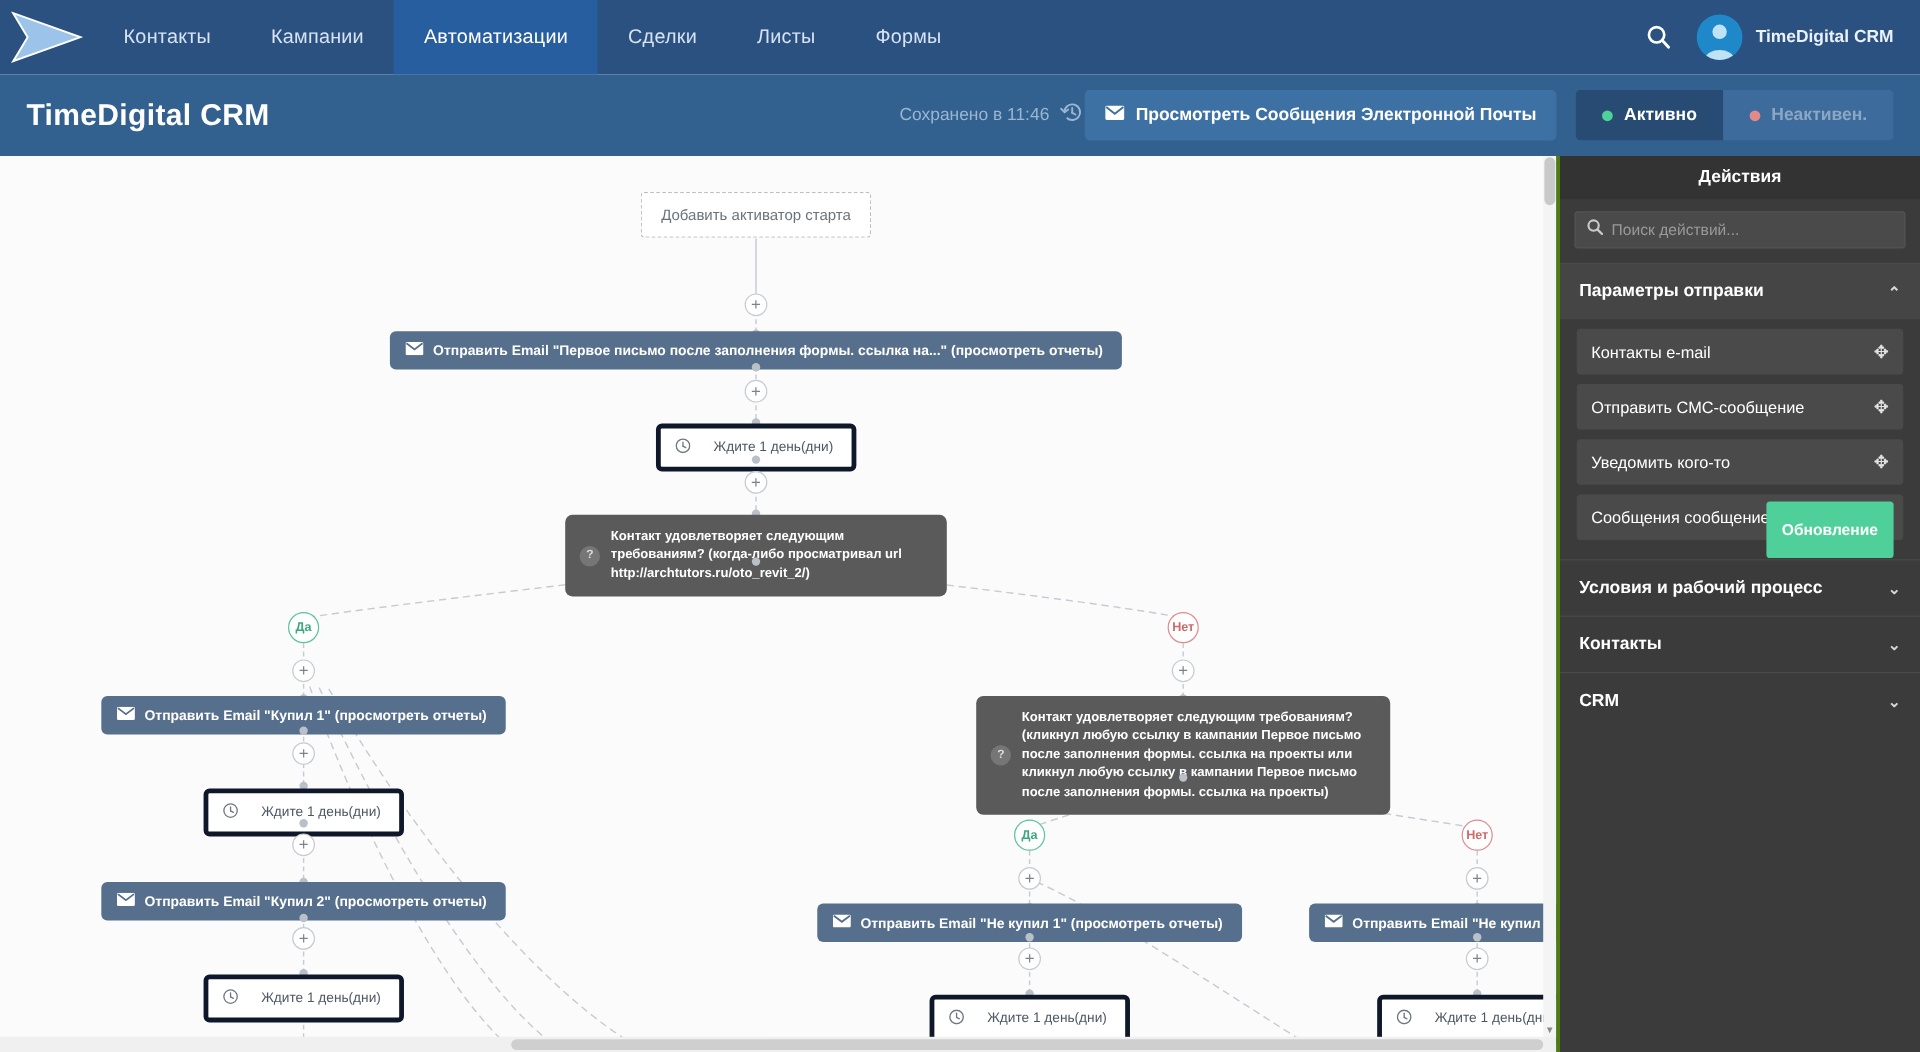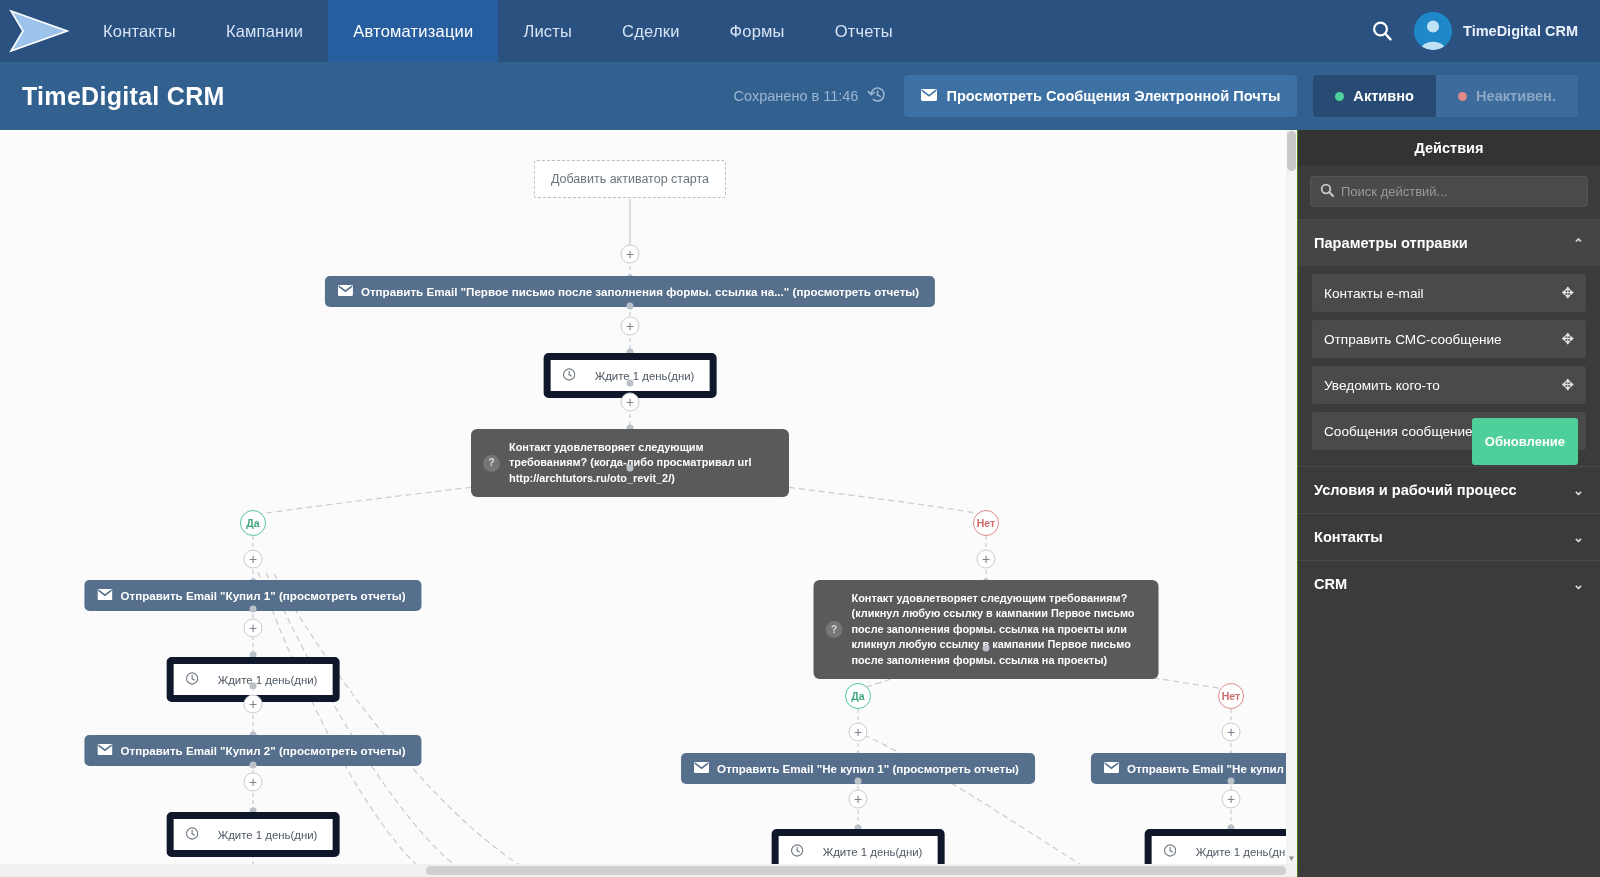--- a/index.html
+++ b/index.html
@@ -37,21 +37,21 @@
     position: absolute; left: 0; top: 62px; width: 1600px; height: 68px;
     background: #33618f; display: flex; align-items: center; padding: 0 22px;
   }
   #page-title { color: #ffffff; font-size: 25px; font-weight: bold; letter-spacing: .3px; }
   #saved-wrap { margin-left: auto; display: flex; align-items: center; gap: 9px; }
   #saved-text { color: #9bb6d2; font-size: 14.5px; }
   .hbtn {
     height: 42px; display: flex; align-items: center; gap: 9px;
     padding: 0 17px; border-radius: 4px; background: #3d71a4;
     color: #ffffff; font-size: 14.6px; font-weight: bold; cursor: pointer;
-    margin-left: 16px; white-space: nowrap;
+    white-space: nowrap;
   }
   #status-group { display: flex; margin-left: 16px; height: 42px; border-radius: 4px; overflow: hidden; }
   .status-btn {
     display: flex; align-items: center; gap: 9px; padding: 0 22px;
     font-size: 14.6px; font-weight: bold; cursor: pointer;
   }
   #status-active { background: #274b72; color: #ffffff; }
   #status-inactive { background: #3d6b9b; color: #8ba7c4; }
   .dot { width: 9px; height: 9px; border-radius: 50%; display: inline-block; }
 
@@ -67,21 +67,21 @@
   .node-start {
     border: 1px dashed #b8bfc7; background: #ffffff; border-radius: 3px;
     color: #6a737c; font-size: 12.5px; padding: 11px 16px; white-space: nowrap;
   }
   .node-email {
     background: #566f8c; color: #ffffff; border-radius: 5px;
     font-size: 11.6px; font-weight: bold; padding: 9px 16px 9px 13px;
     display: flex; align-items: center; gap: 8px; white-space: nowrap;
   }
   .node-wait {
-    background: #ffffff; border: 7px solid #0f172a; border-radius: 5px;
+    background: #ffffff; border: 4px solid #0f172a; border-radius: 5px;
     color: #4e5864; font-size: 11.4px; padding: 8px 15px 8px 12px;
     display: flex; align-items: center; gap: 19px; white-space: nowrap;
   }
   .node-cond {
     background: #5a5a5a; color: #ffffff; border-radius: 6px;
     font-size: 10.9px; font-weight: bold; line-height: 1.42;
     padding: 11px 14px 11px 12px; display: flex; align-items: center; gap: 9px;
   }
   .q-badge {
     flex: 0 0 auto; width: 17px; height: 17px; border-radius: 50%;
@@ -122,21 +122,21 @@
   #hscroll-thumb { position: absolute; left: 426px; top: 2px; width: 860px; height: 9px; background: #cfcfcf; border-radius: 5px; }
   #vscroll {
     position: absolute; right: 0; top: 0; width: 11px; height: 734px; background: #f4f4f4;
   }
   #vscroll-thumb { position: absolute; left: 1px; top: 1px; width: 9px; height: 40px; background: #c9c9c9; border-radius: 5px; }
   .vs-arrow { position: absolute; left: 0; width: 11px; height: 11px; color: #8b8b8b; font-size: 8px; text-align: center; line-height: 11px; }
 
   
   #panel {
     position: absolute; right: 0; top: 130px; width: 303px; height: 747px;
-    background: #3b3b3b; border-left: 1px solid #4d7c0f;
+    background: #3b3b3b; border-left: 3px solid #4d7c0f;
   }
   #panel-head {
     height: 36px; background: #333333; color: #ffffff;
     font-size: 14.5px; font-weight: bold;
     display: flex; align-items: center; justify-content: center;
   }
   #panel-search-wrap { padding: 10px 12px 12px 12px; background: #3b3b3b; }
   #panel-search {
     height: 31px; background: #4a4a4a; border: 1px solid #545454; border-radius: 3px;
     display: flex; align-items: center; gap: 7px; padding: 0 9px;
@@ -182,30 +182,27 @@
   <div class="navitem">
       <span>Контакты</span>
     </div>
   <div class="navitem">
       <span>Кампании</span>
     </div>
   <div class="navitem active">
       <span>Автоматизации</span>
     </div>
   <div class="navitem">
+      <span>Сделки</span>
+    </div>
+  <div class="navitem">
       <span>Листы</span>
-    </div>
-  <div class="navitem">
-      <span>Сделки</span>
     </div>
   <div class="navitem">
       <span>Формы</span>
-    </div>
-  <div class="navitem">
-      <span>Отчеты</span>
     </div>
 
   <div id="nav-right">
     <div id="search-btn">
       <svg width="24" height="24" viewBox="0 0 24 24">
         <circle cx="10.5" cy="10" r="6.4" fill="none" stroke="#ffffff" stroke-width="2.2"></circle>
         <line x1="15.3" y1="14.8" x2="20.5" y2="20.4" stroke="#ffffff" stroke-width="2.4" stroke-linecap="round"></line>
       </svg>
     </div>
     <div id="avatar">

